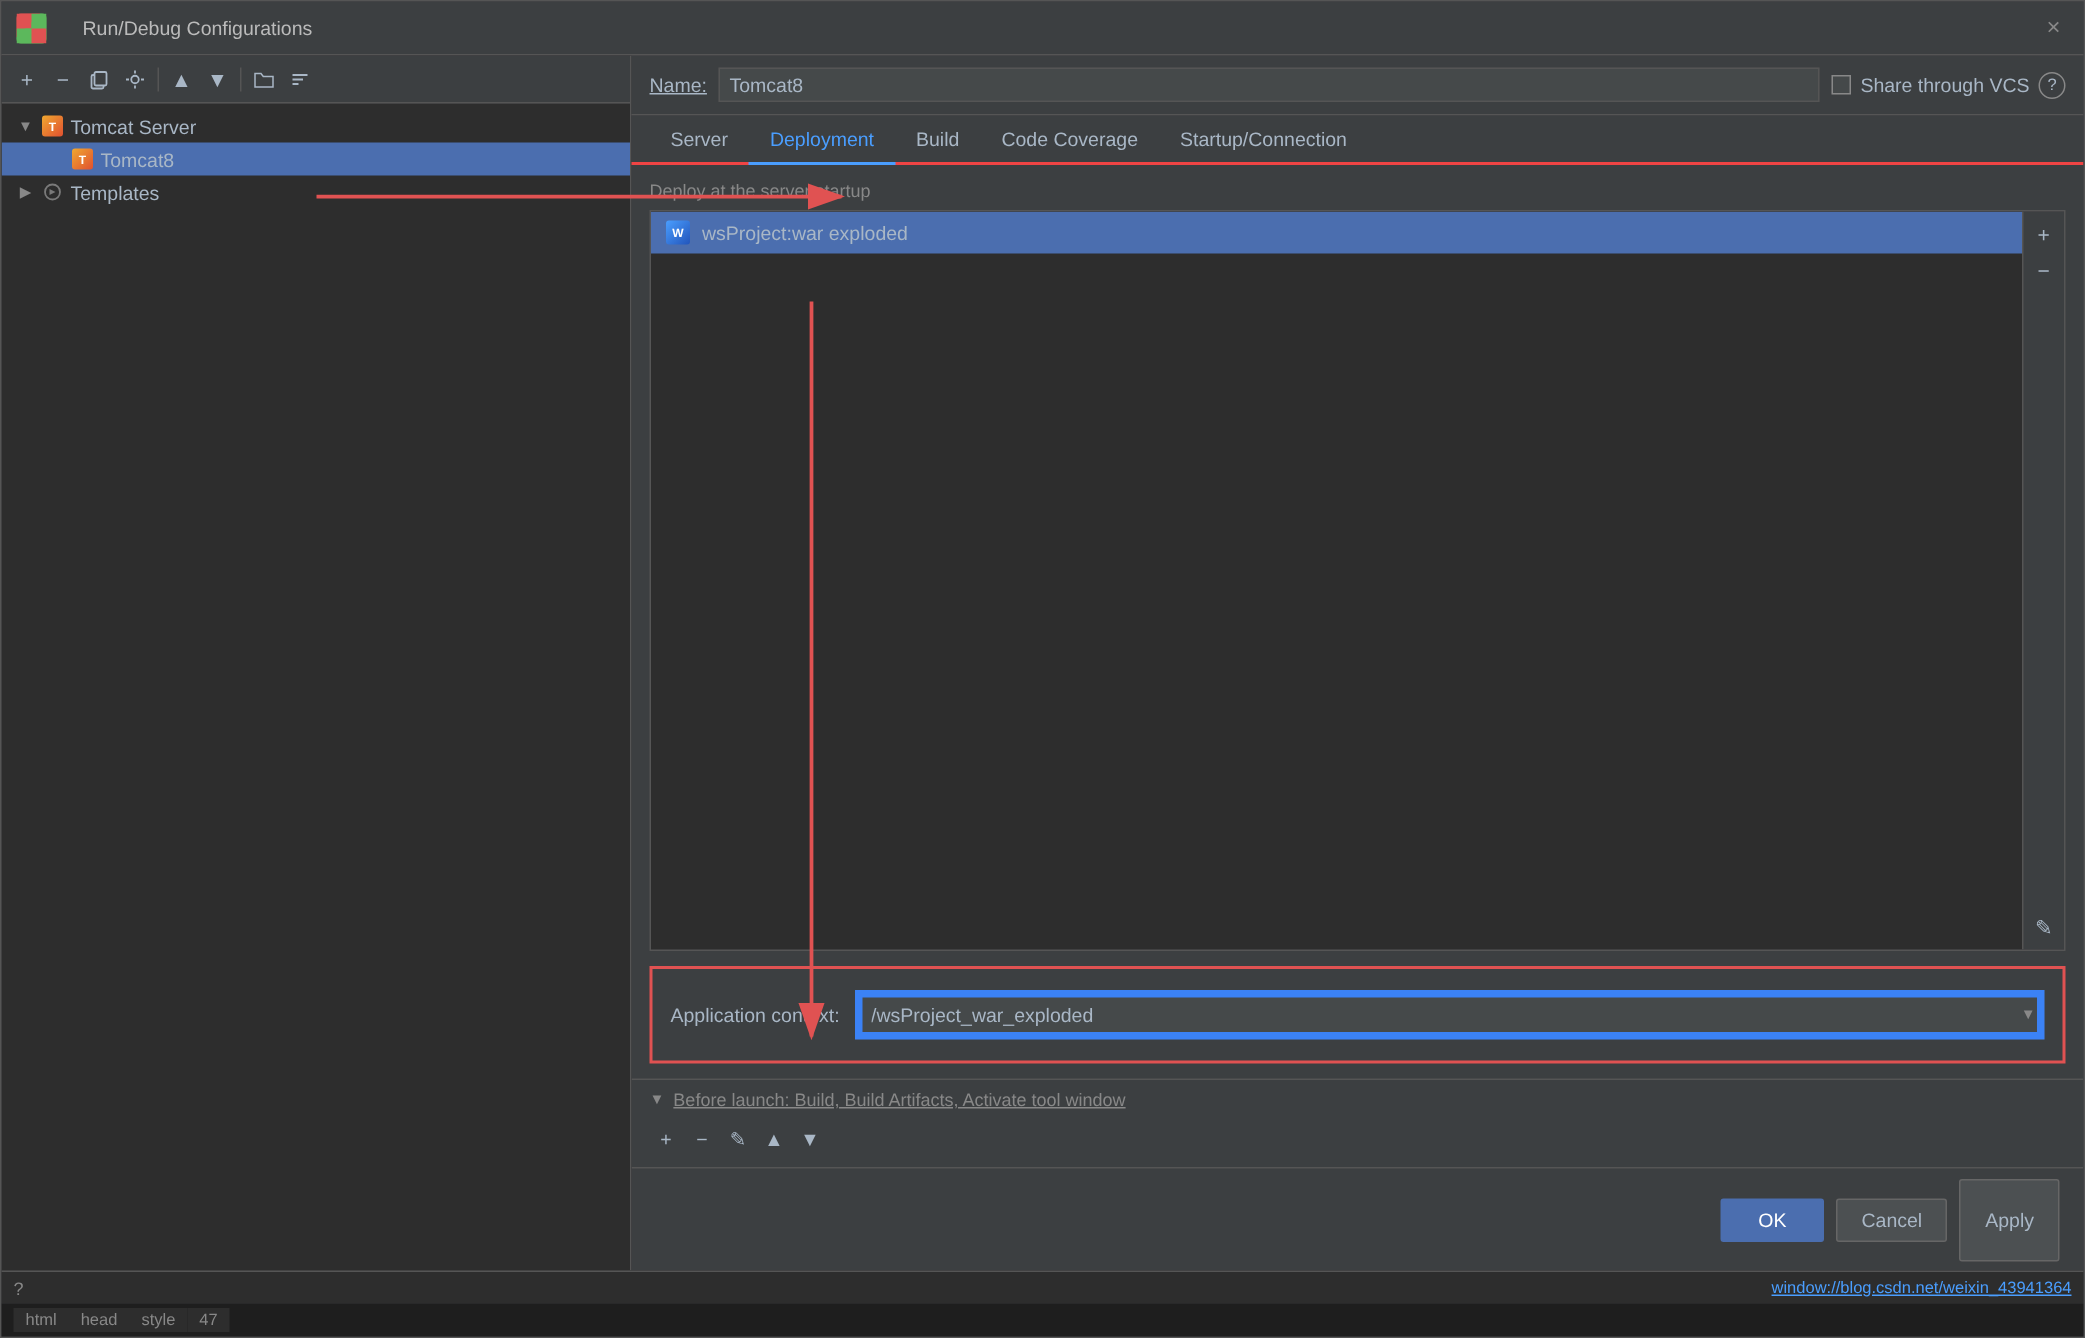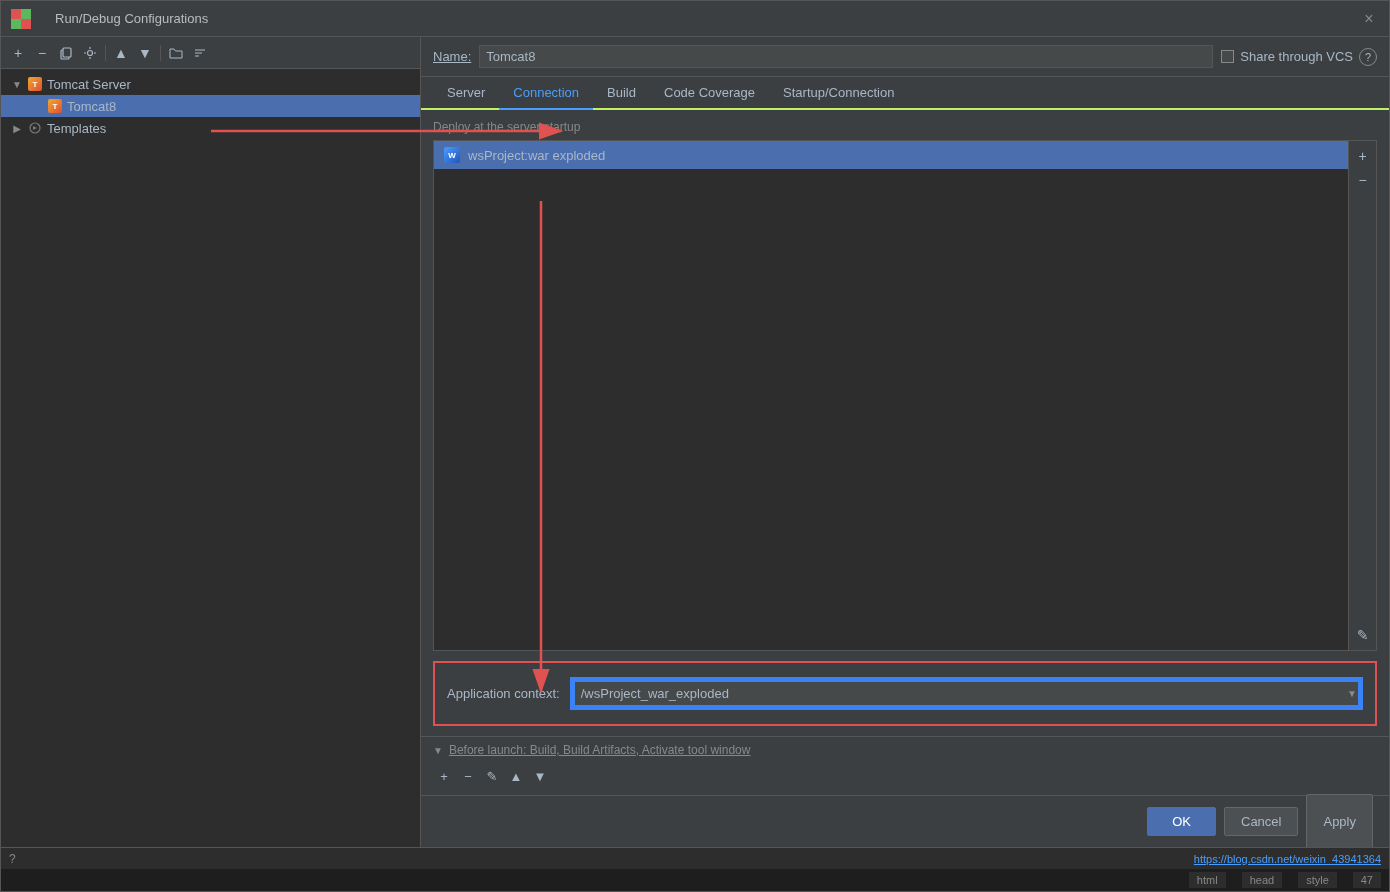--- a/index.html
+++ b/index.html
@@ -194,21 +194,21 @@
       font-size: 11px;
       color: #a9b7c6;
       cursor: pointer;
     }
 
     
     .tabs-bar {
       display: flex;
       align-items: flex-end;
       background: #3c3f41;
-      border-bottom: 2px solid #bef264;
+      border-bottom: 2px solid #ef4444;
       padding: 0 12px;
       flex-shrink: 0;
     }
     .tab {
       padding: 8px 14px;
       cursor: pointer;
       color: #a9b7c6;
       font-size: 13px;
       border-bottom: 2px solid transparent;
       margin-bottom: -2px;
@@ -358,21 +358,21 @@
 
     
     .bottom-bar {
       display: flex;
       align-items: center;
       justify-content: flex-end;
       padding: 10px 16px;
       border-top: 1px solid #555;
       background: #3c3f41;
       gap: 8px;
-      height: 52px;
+      height: 69px;
       flex-shrink: 0;
     }
     .btn-ok {
       background: #4b6eaf;
       color: #fff;
       border: 1px solid #4b6eaf;
       padding: 6px 24px;
       cursor: pointer;
       font-size: 13px;
       border-radius: 2px;
@@ -419,23 +419,22 @@
       cursor: pointer;
     }
 
     
     .browser-tabs {
       height: 22px;
       background: #1e1e1e;
       display: flex;
       align-items: center;
       padding: 0 8px;
-      gap: 16px;
-      flex-shrink: 0;
-      justify-content: flex-end;
+      gap: 0;
+      flex-shrink: 0;
     }
     .browser-tab {
       padding: 2px 8px;
       background: #2d2d2d;
       color: #888;
       font-size: 11px;
       cursor: pointer;
     }
   </style>
 </head>
@@ -538,21 +537,21 @@
           <span>Share through VCS</span>
           <div class="help-btn">?</div>
         </div>
       </div>
 
       <div class="tabs-bar">
         <div class="tab">
           <span>Server</span>
         </div>
         <div class="tab active">
-          <span>Connection</span>
+          <span>Deployment</span>
         </div>
         <div class="tab">
           <span>Build</span>
         </div>
         <div class="tab">
           <span>Code Coverage</span>
         </div>
         <div class="tab">
           <span>Startup/Connection</span>
         </div>
@@ -609,21 +608,21 @@
           <button class="btn-ok">OK</button>
           <button class="btn-cancel">Cancel</button>
           <button class="btn-apply">Apply</button>
         </div>
       </div>
     </div>
   </div>
 
   <div class="status-bar">
     <div class="status-help">?</div>
-    <div class="status-url">https://blog.csdn.net/weixin_43941364</div>
+    <div class="status-url">window://blog.csdn.net/weixin_43941364</div>
   </div>
 
   <div class="browser-tabs">
     <div class="browser-tab">html</div>
     <div class="browser-tab">head</div>
     <div class="browser-tab">style</div>
     <div class="browser-tab">47</div>
   </div>
 
   <svg class="annotation-overlay" xmlns="http://www.w3.org/2000/svg">

